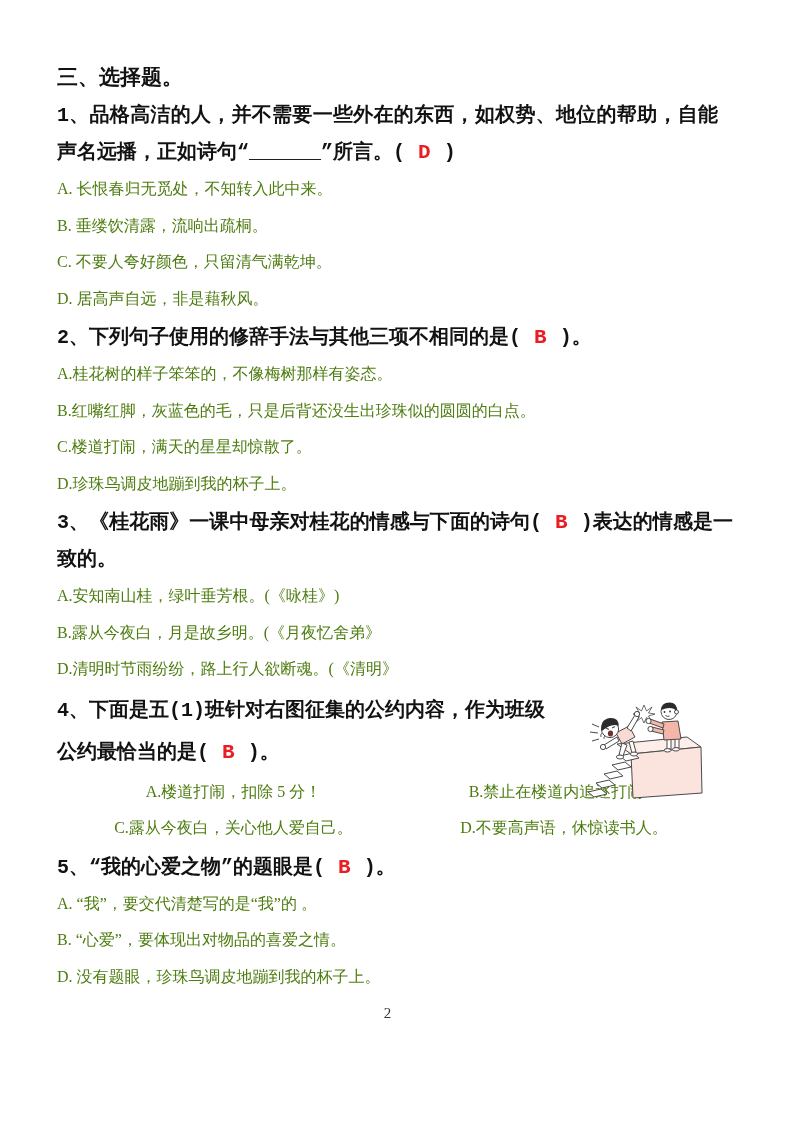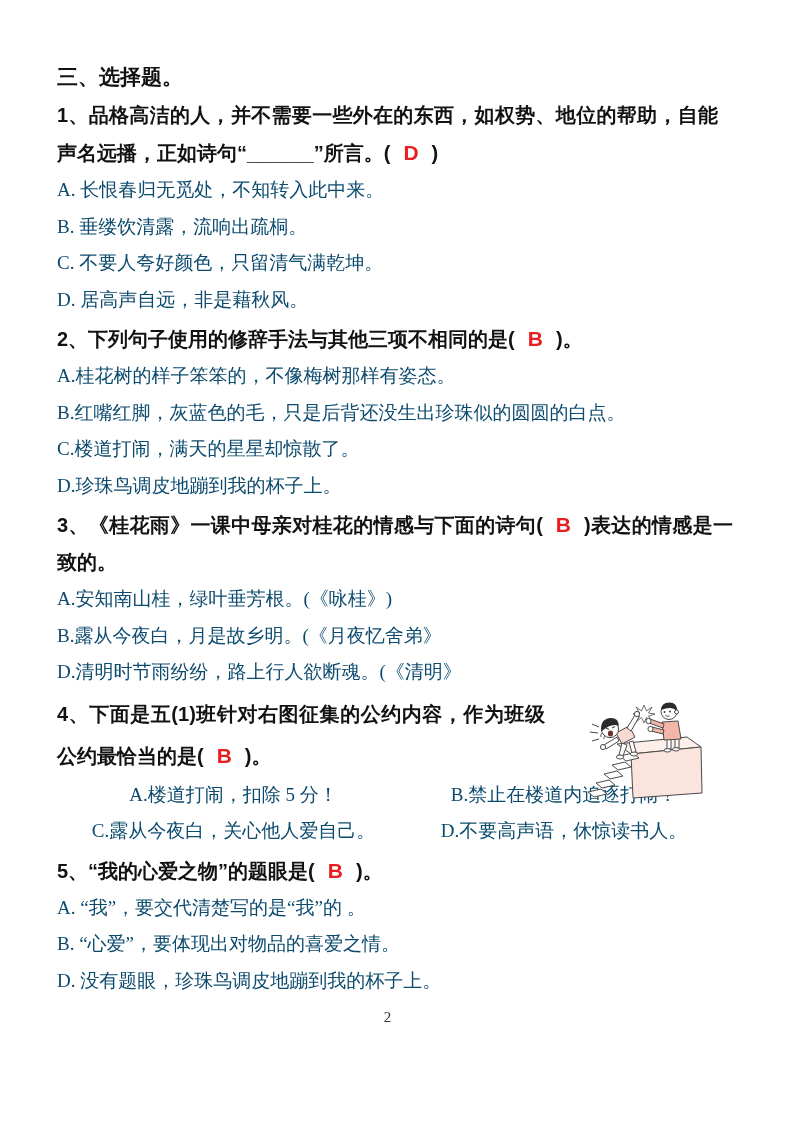--- a/index.html
+++ b/index.html
@@ -16,34 +16,34 @@
   .content { padding: 58px 75px 0 57px; }
 
   .title {
     font-family: "Liberation Sans", "DejaVu Sans", sans-serif;
     font-weight: 700;
     font-size: 21px;
     line-height: 37px;
     color: #121212;
   }
   .stem {
-    font-family: Liberation Sans, sans-serif;
+    font-family: Liberation Mono, monospace;
     font-weight: 700;
     font-size: 20px;
     line-height: 37px;
     color: #121212;
     margin-top: 2px;
     text-align: justify;
   }
   .stem.q3 { margin-right: -15px; }
   .stem.q4 { width: 488px; line-height: 42px; }
   .opt {
-    font-size: 19px;
+    font-size: 16px;
     line-height: 36.5px;
-    color: #0c4a6e;
+    color: #4d7c0f;
   }
   .ans {
     font-weight: 700;
     font-size: 21px;
     margin: 0 13px;
   }
   .grid2 {
     display: grid;
     grid-template-columns: 353px 1fr;
     text-align: center;

